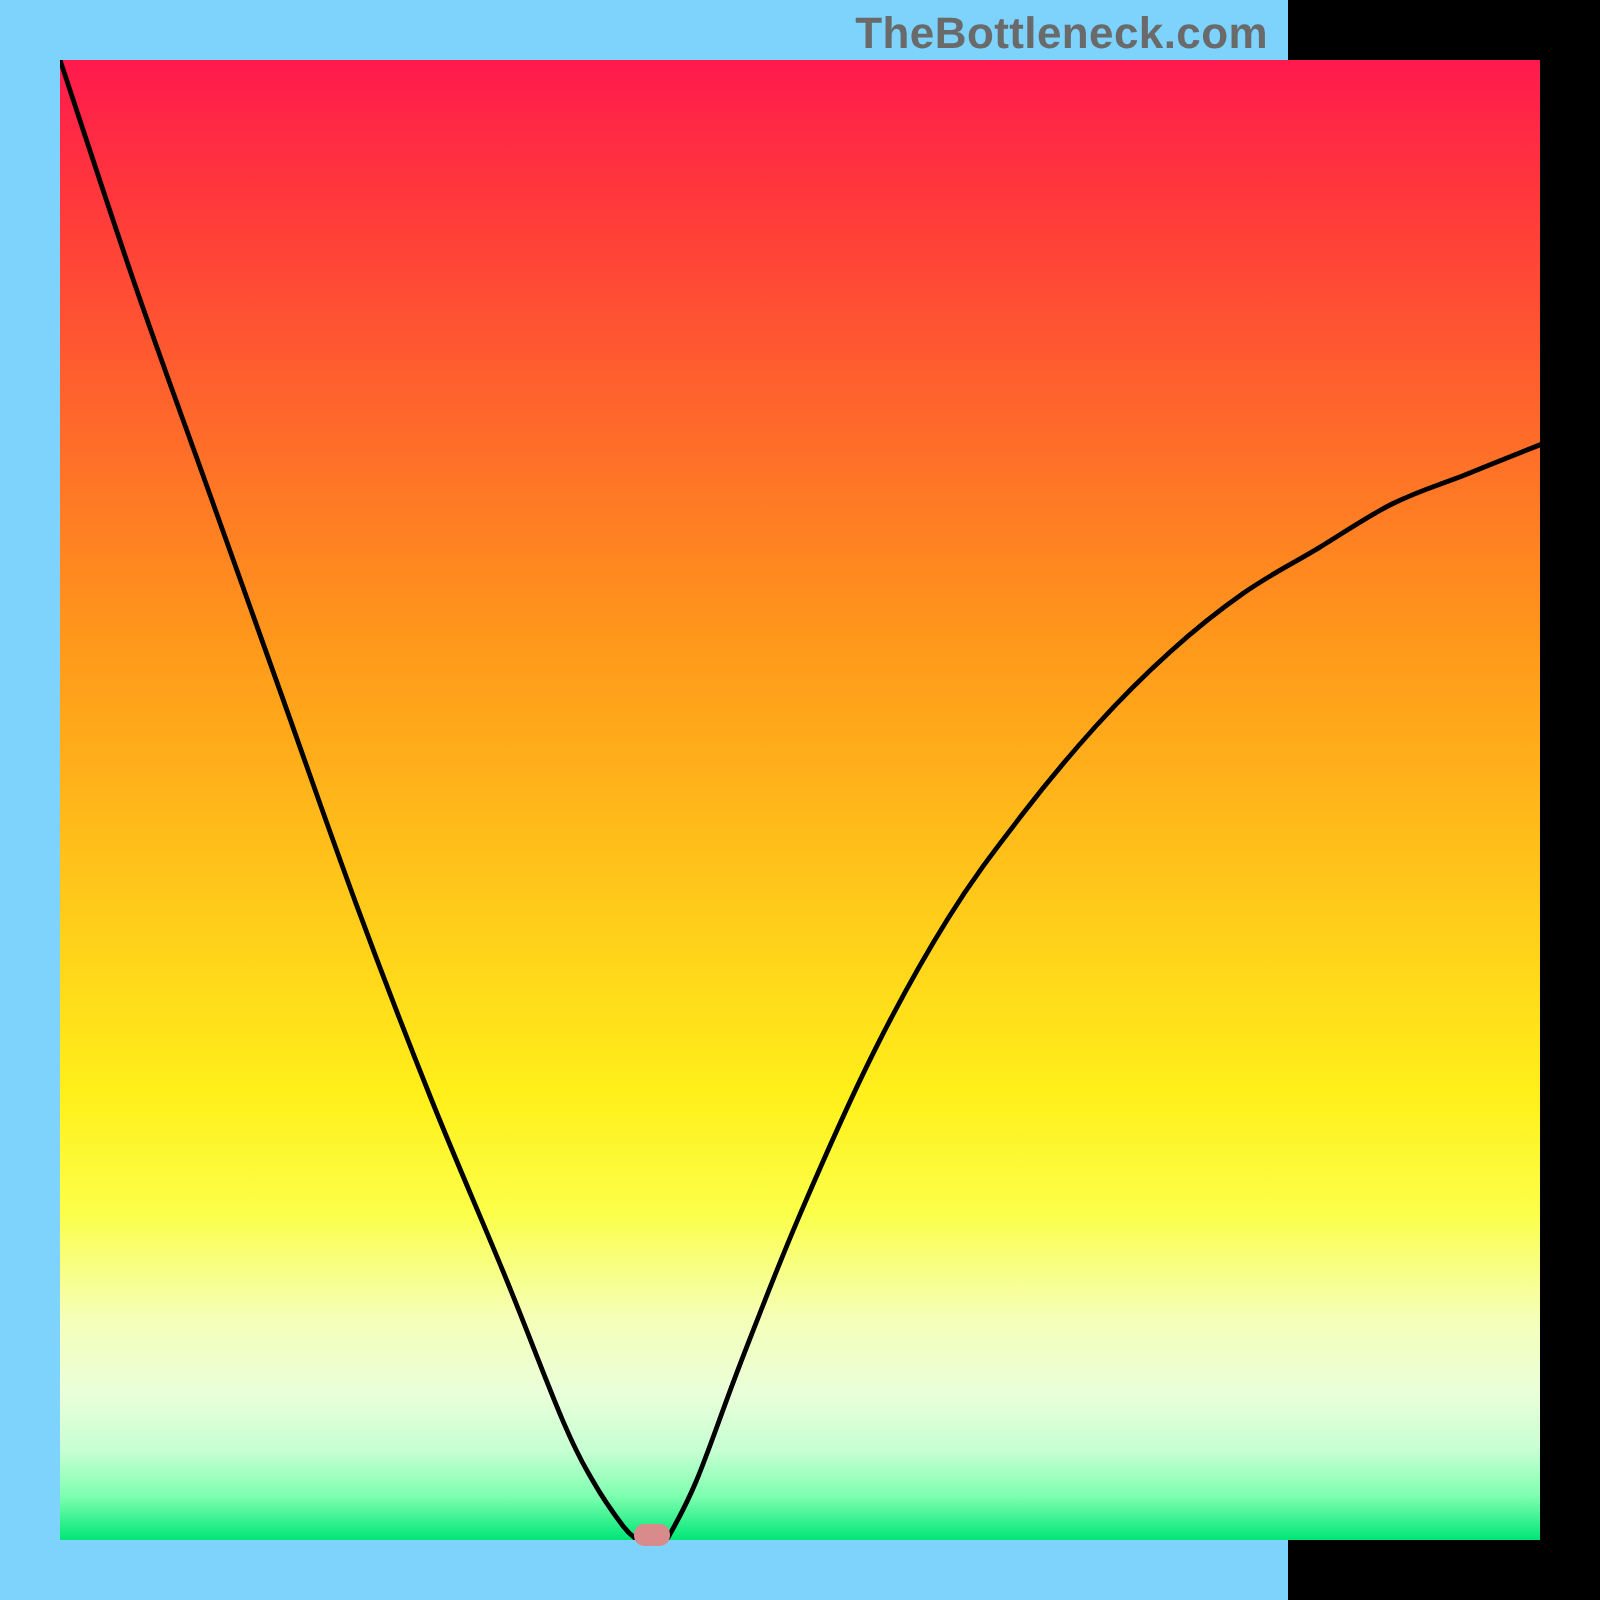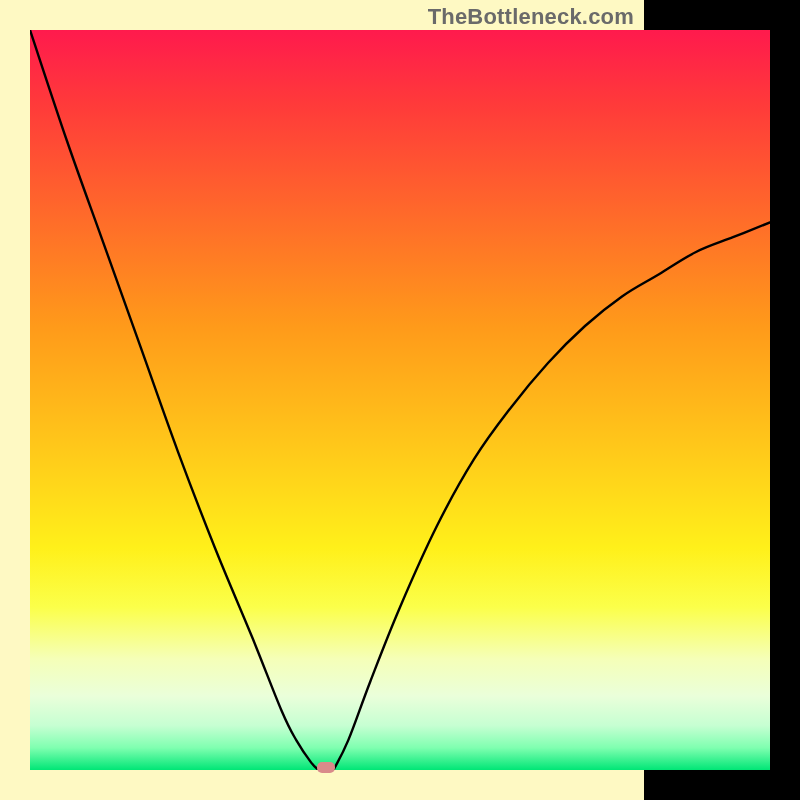--- a/index.html
+++ b/index.html
@@ -1,21 +1,21 @@
 <!DOCTYPE html>
 <html><head>
 <meta charset="utf-8">
 <style>
   * { margin: 0; padding: 0; box-sizing: border-box; }
   html, body { width: 800px; height: 800px; overflow: hidden; background: #000; }
   .frame {
     position: relative;
     width: 644px;
     height: 800px;
-    background: #fef9c3;
+    background: #7dd3fc;
   }
   .plot {
     position: absolute;
     left: 30px;
     top: 30px;
     width: 740px;
     height: 740px;
     background: linear-gradient(to bottom,
       #ff1a4d 0%,
       #ff3a3a 10%,

